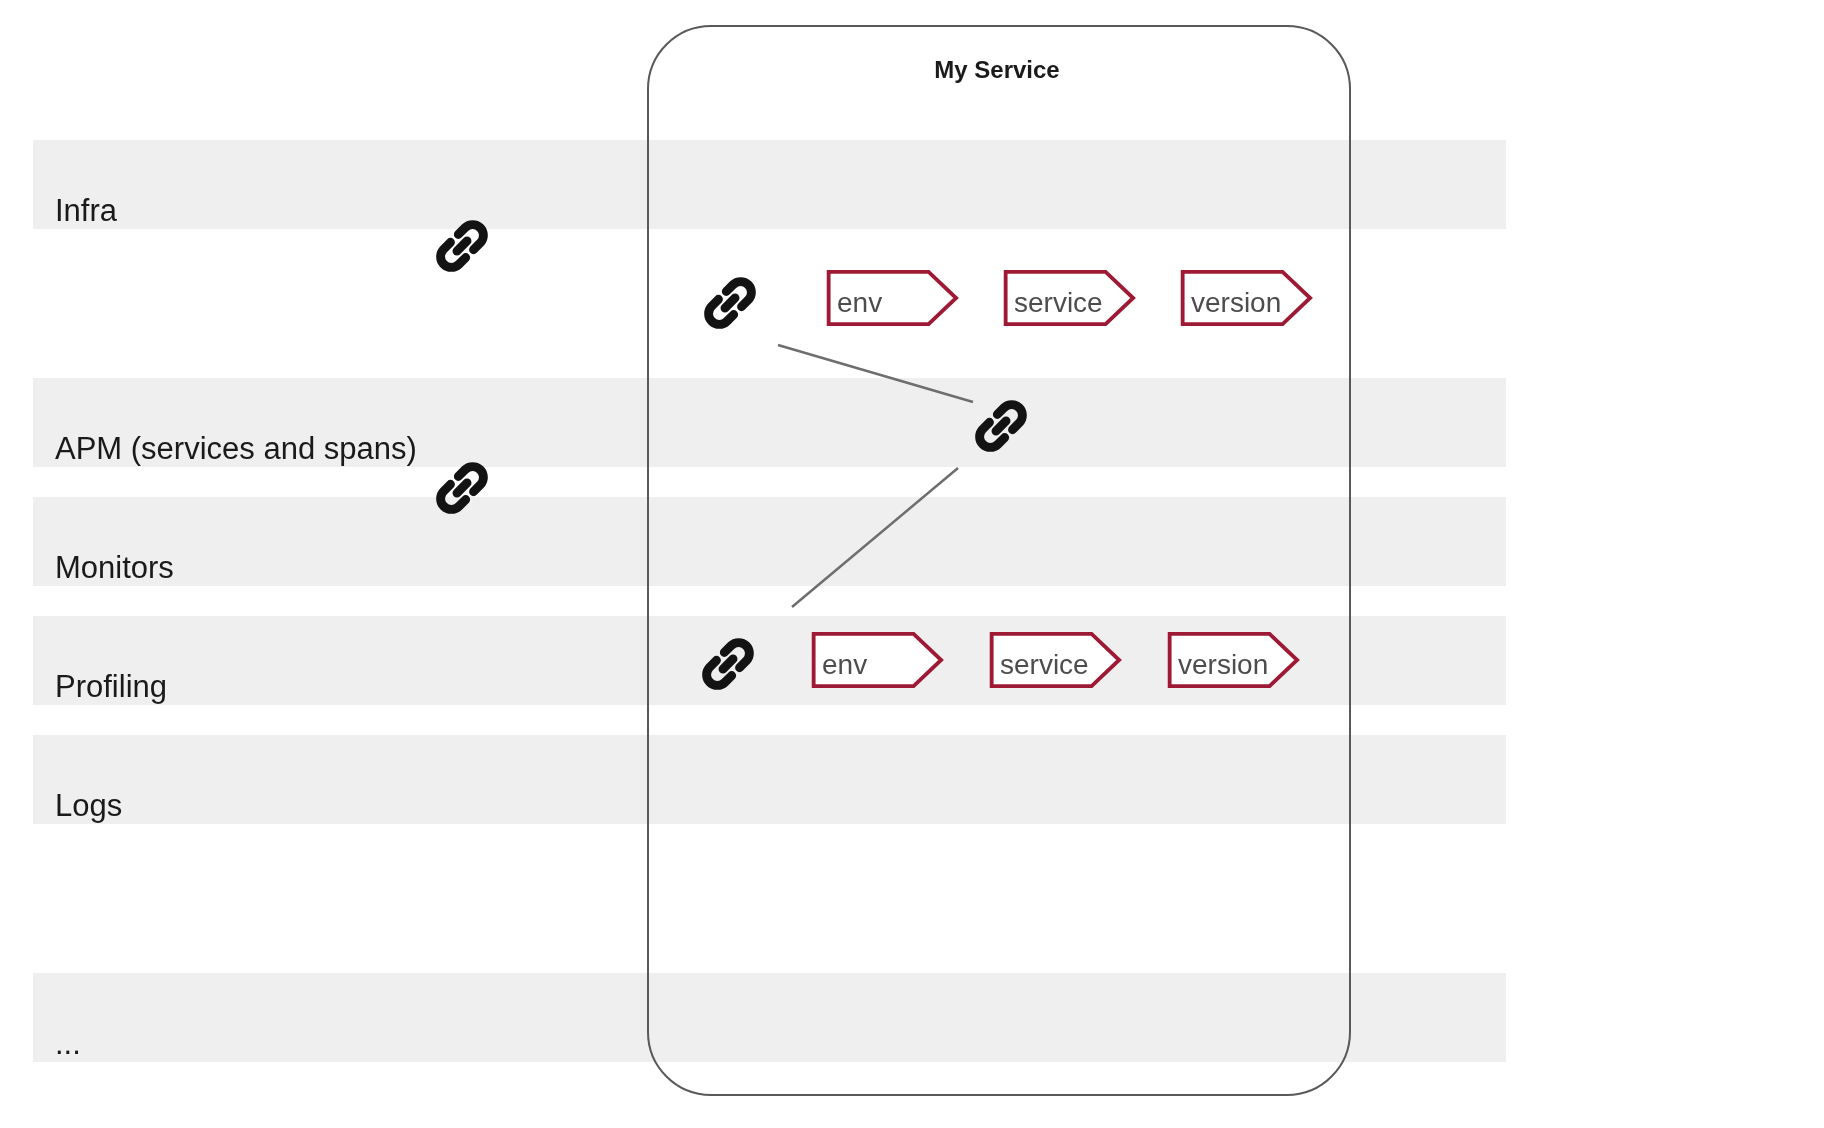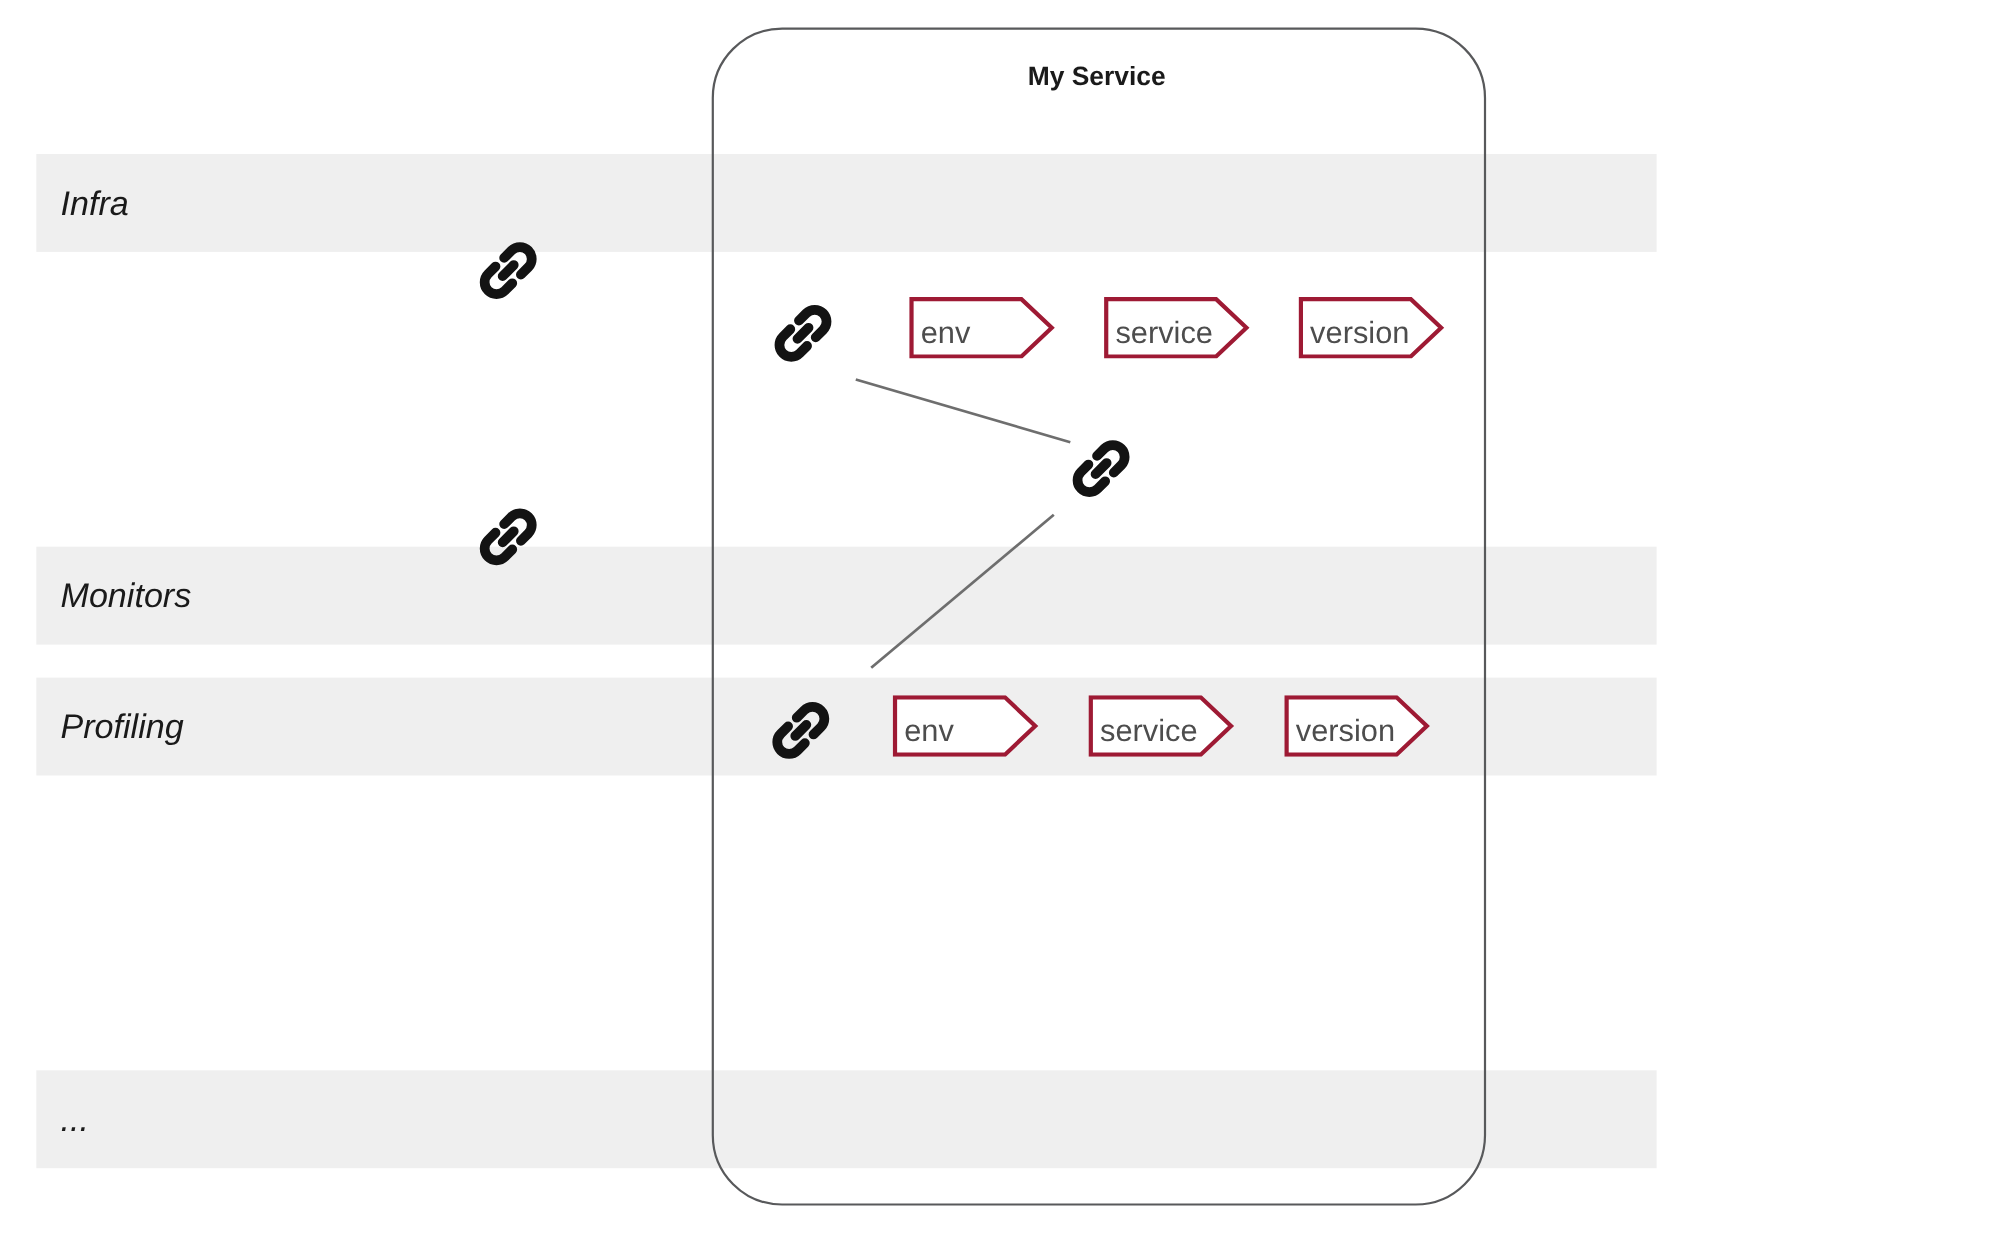--- a/index.html
+++ b/index.html
@@ -14,21 +14,21 @@
   }
   html,body{margin:0;padding:0;background:#ffffff;}
   body{
     width:1824px;height:1128px;position:relative;overflow:hidden;
     font-family:"Liberation Sans", sans-serif;color:var(--text);
   }
   .stage{position:absolute;inset:0;}
   
   .band{
     position:absolute;left:33px;width:1473px;height:89px;
-    background:var(--band);display:flex;align-items:center;font-style:italic;
+    background:var(--band);display:flex;align-items:flex-end;
   }
   .band .label{
     padding-left:22px;font-size:31px;color:var(--text);white-space:nowrap;
   }
   .band-0{top:140px;} .band-1{top:259px;} .band-2{top:378px;} .band-3{top:497px;}
   .band-4{top:616px;} .band-5{top:735px;} .band-6{top:854px;} .band-7{top:973px;}
   
   .service-box{
     position:absolute;left:647px;top:25px;width:700px;height:1067px;
     border:2.5px solid var(--box-border);border-radius:64px;
@@ -72,25 +72,31 @@
     </g>
     <polygon id="tagshape" points="2.25,2.25 120,2.25 152.5,33 120,63.75 2.25,63.75" fill="var(--tag-fill)" stroke="var(--tag-border)" stroke-width="4.5" stroke-linejoin="miter"></polygon>
   </defs>
 </svg>
 
 <div class="stage">
 
   <div class="band band-0">
     <span class="label">Infra</span>
   </div>
+  <div class="band band-2">
+    <span class="label">APM (services and spans)</span>
+  </div>
   <div class="band band-3">
     <span class="label">Monitors</span>
   </div>
   <div class="band band-4">
     <span class="label">Profiling</span>
+  </div>
+  <div class="band band-5">
+    <span class="label">Logs</span>
   </div>
   <div class="band band-7">
     <span class="label">...</span>
   </div>
 
   <svg class="connectors" viewBox="0 0 1824 1128">
     <line x1="778" y1="345" x2="973" y2="402" stroke="var(--connector)" stroke-width="2.5"></line>
     <line x1="958" y1="468" x2="792" y2="607" stroke="var(--connector)" stroke-width="2.5"></line>
   </svg>
 

